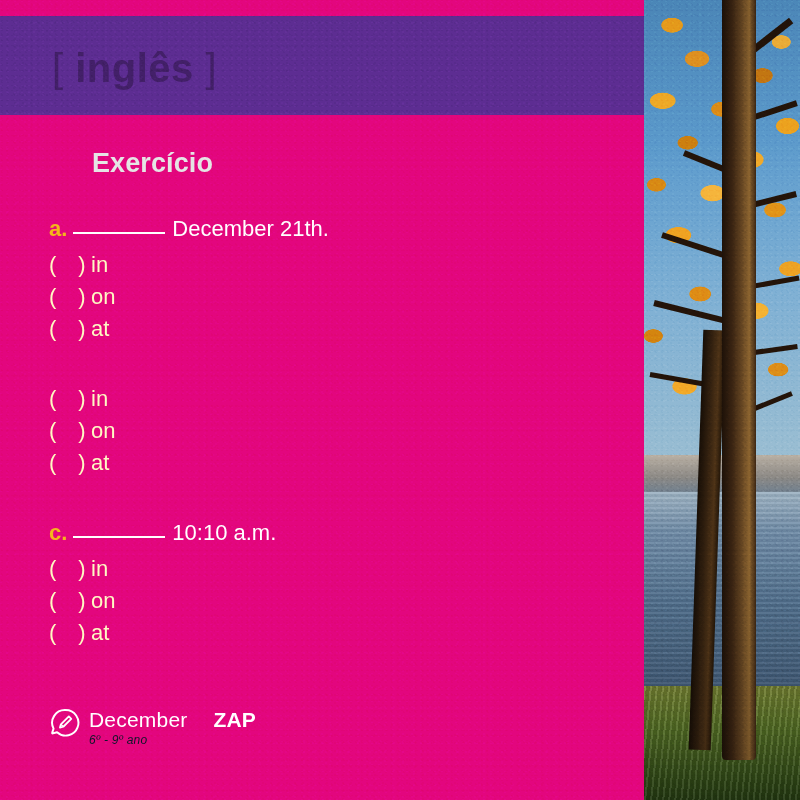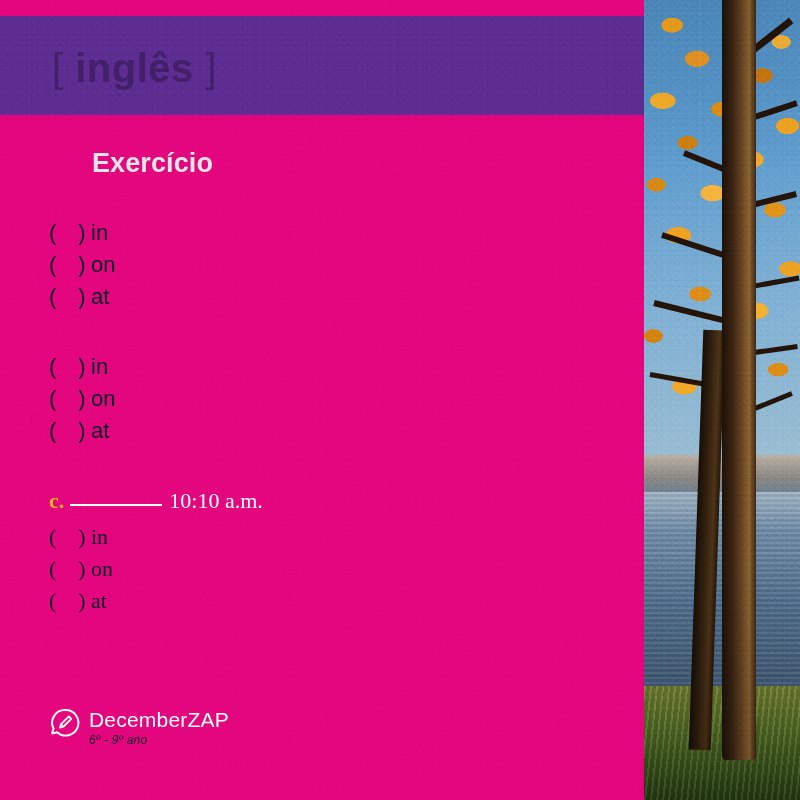--- a/index.html
+++ b/index.html
@@ -80,21 +80,21 @@
   }
 
   
   #questions {
     position:absolute;
     left:49px; top:98px;
     width:560px;
   }
 
   .question { margin-bottom:38px; }
-  .question:last-child { margin-bottom:0;font-family:Liberation Serif, serif; }
+  .question:last-child { margin-bottom:0; }
 
   .q-prompt {
     font-size:22px;
     color:#ffffff;
     line-height:32px;
     white-space:nowrap;
     margin-bottom:2px;
   }
   .q-letter {
     color:#f4b61b;
@@ -106,21 +106,21 @@
     width:92px;
     border-bottom:2px solid #ffffff;
     vertical-align:2px;
     margin-right:7px;
   }
   .q-text { color:#ffffff; }
 
   .q-options { margin-top:4px; }
   .q-option {
     font-size:22px;
-    color:#0f172a;
+    color:#fef9c3;
     line-height:32px;
     white-space:nowrap;
   }
   .opt-box {
     display:inline-block;
     width:40px;
     letter-spacing:0;
   }
   .opt-box .paren-l { margin-right:22px; }
   .opt-label { margin-left:2px; }
@@ -141,21 +141,21 @@
   }
   #logo-text-wrap { padding-top:1px; }
   #logo-wordmark {
     font-size:21px;
     color:#ffffff;
     line-height:23px;
     letter-spacing:.2px;
     white-space:nowrap;
   }
   #logo-wordmark .lw-light { font-weight:400; }
-  #logo-wordmark .lw-bold  { font-weight:normal; }
+  #logo-wordmark .lw-bold  { font-weight:bold;margin-left:26px; }
   #logo-sub {
     font-size:12px;
     font-style:italic;
     color:#0f172a;
     line-height:15px;
     margin-top:2px;
     letter-spacing:.2px;
     white-space:nowrap;
   }
 
@@ -261,20 +261,23 @@
       </div>
     </div>
 
     <div id="body-area">
 
       <div id="exercise-title">Exercício</div>
 
       <div id="questions">
 
         <div class="question">
+          <div class="q-prompt">
+            <span class="q-letter">a.</span><span class="q-blank"></span><span class="q-text">December 21th.</span>
+          </div>
           <div class="q-options">
             <div class="q-option"><span class="opt-box"><span class="paren-l">(</span><span>)</span></span><span class="opt-label">in</span></div>
             <div class="q-option"><span class="opt-box"><span class="paren-l">(</span><span>)</span></span><span class="opt-label">on</span></div>
             <div class="q-option"><span class="opt-box"><span class="paren-l">(</span><span>)</span></span><span class="opt-label">at</span></div>
           </div>
         </div>
 
         <div class="question">
           <div class="q-options">
             <div class="q-option"><span class="opt-box"><span class="paren-l">(</span><span>)</span></span><span class="opt-label">in</span></div>

